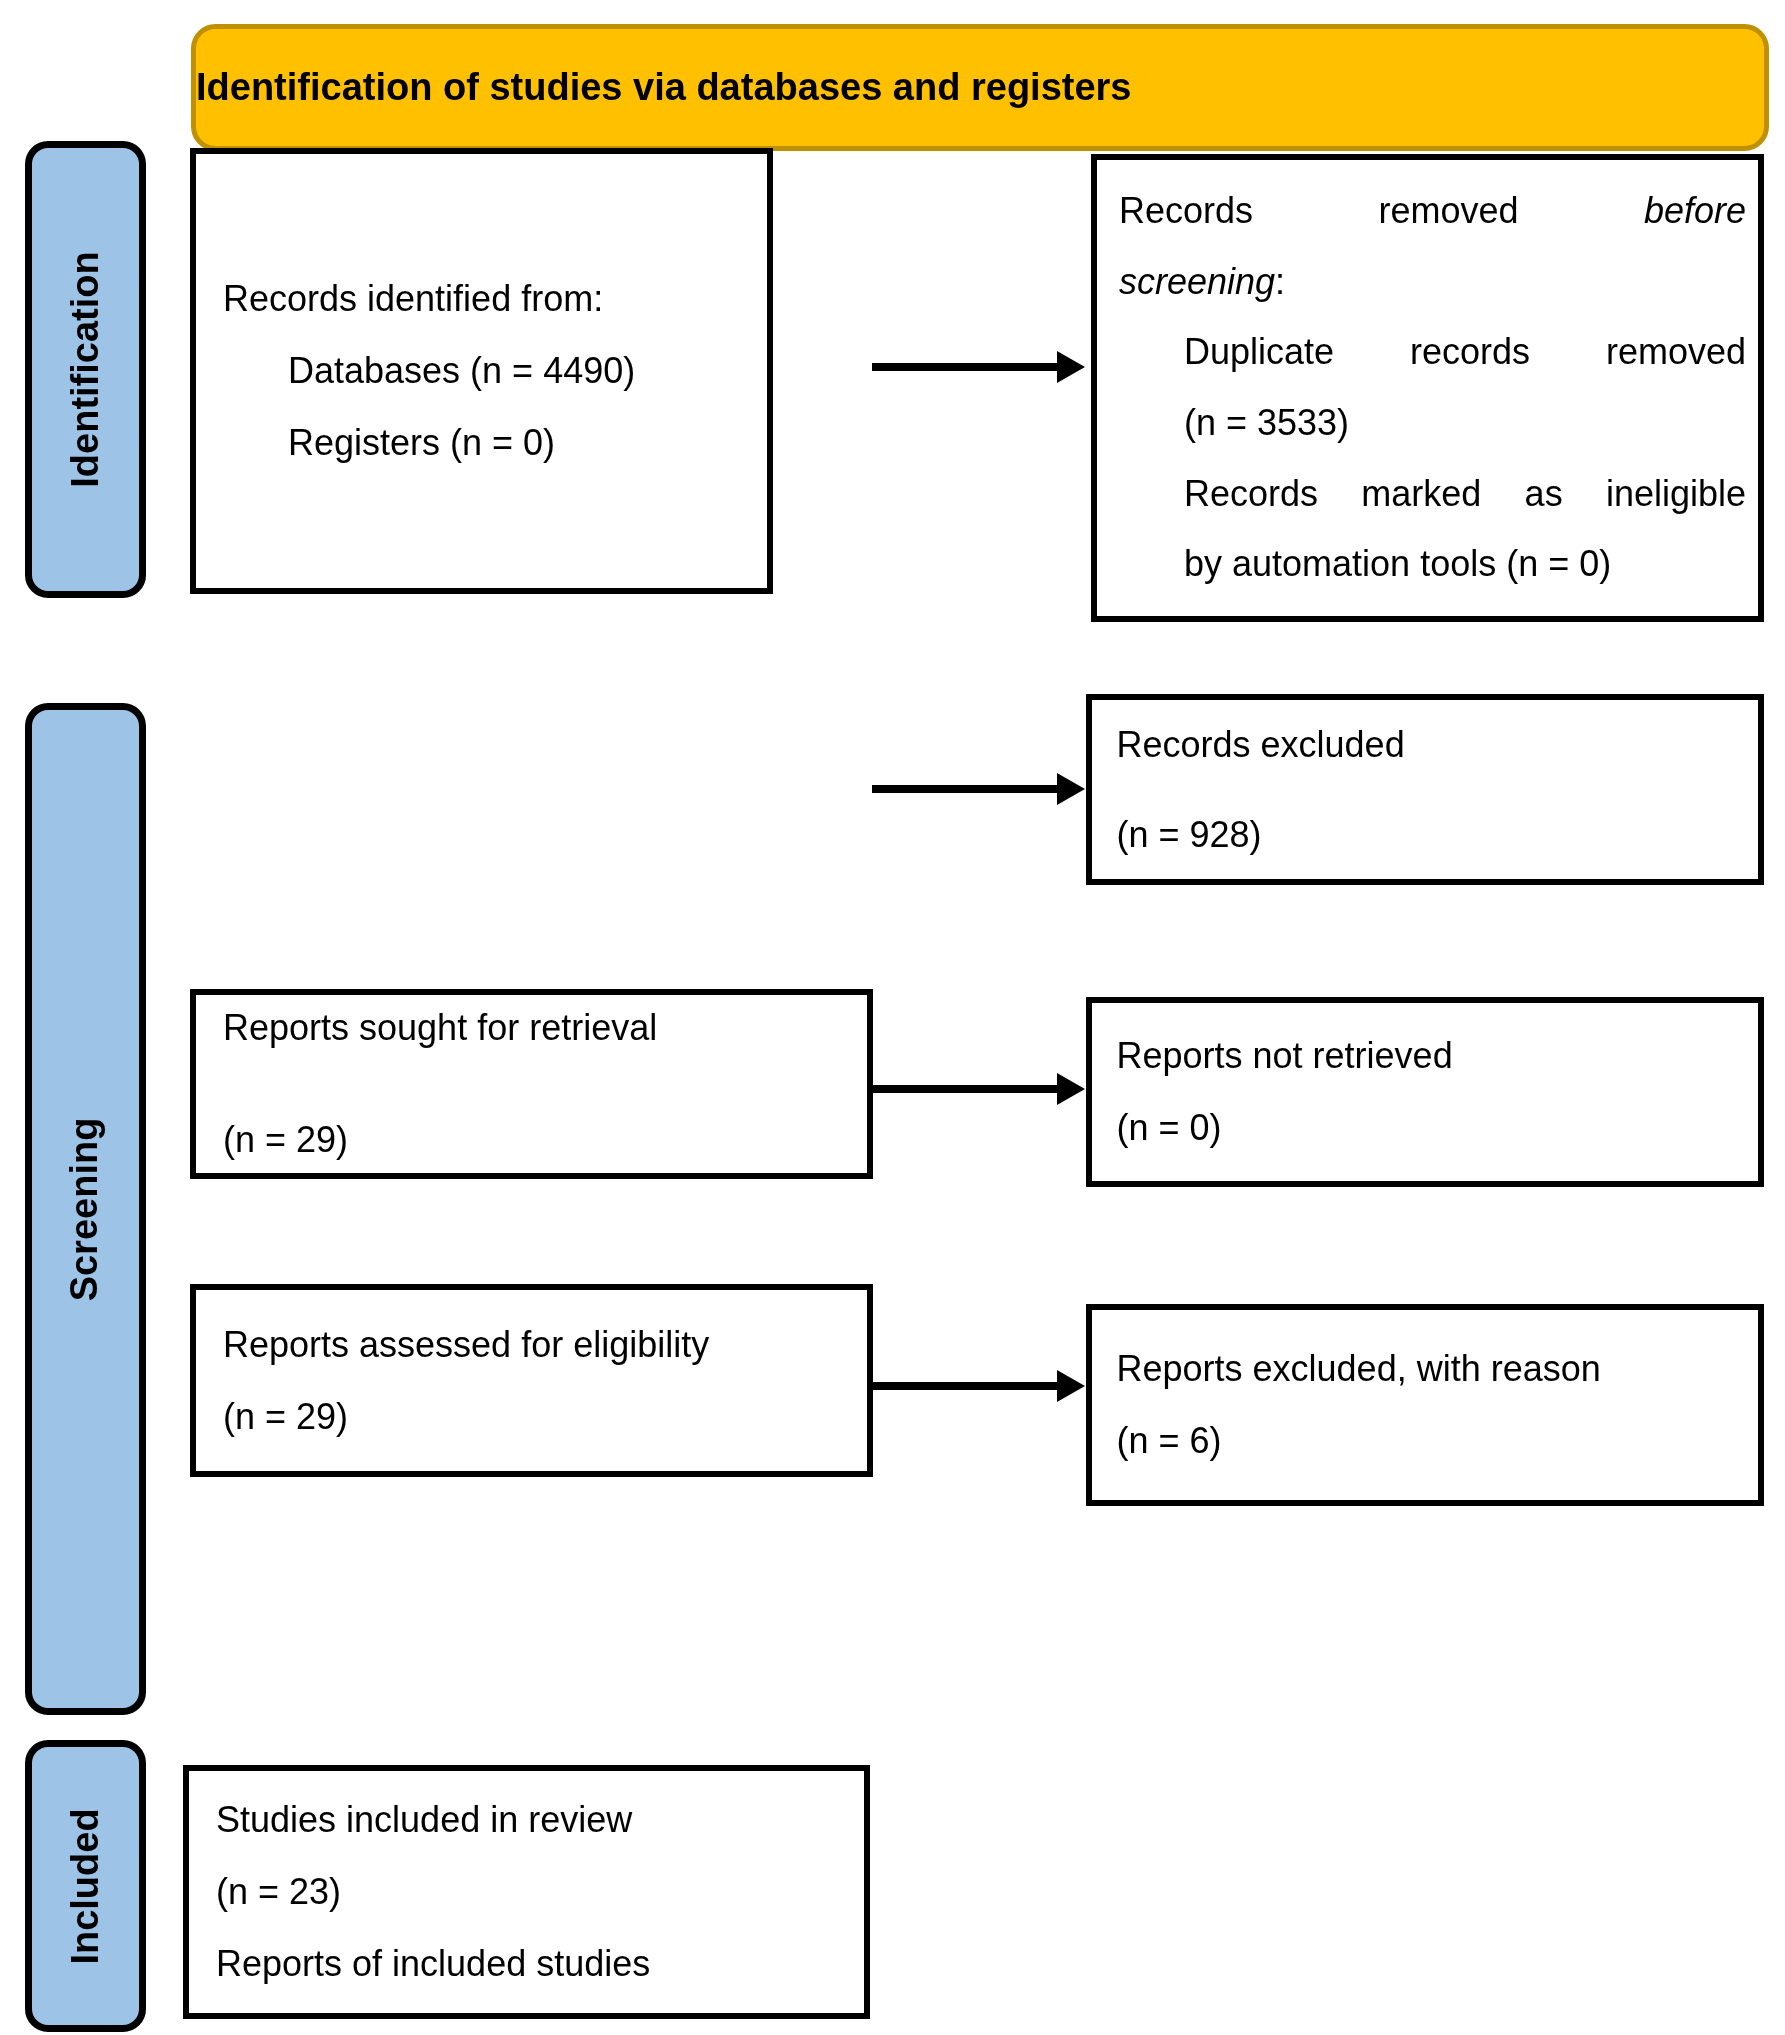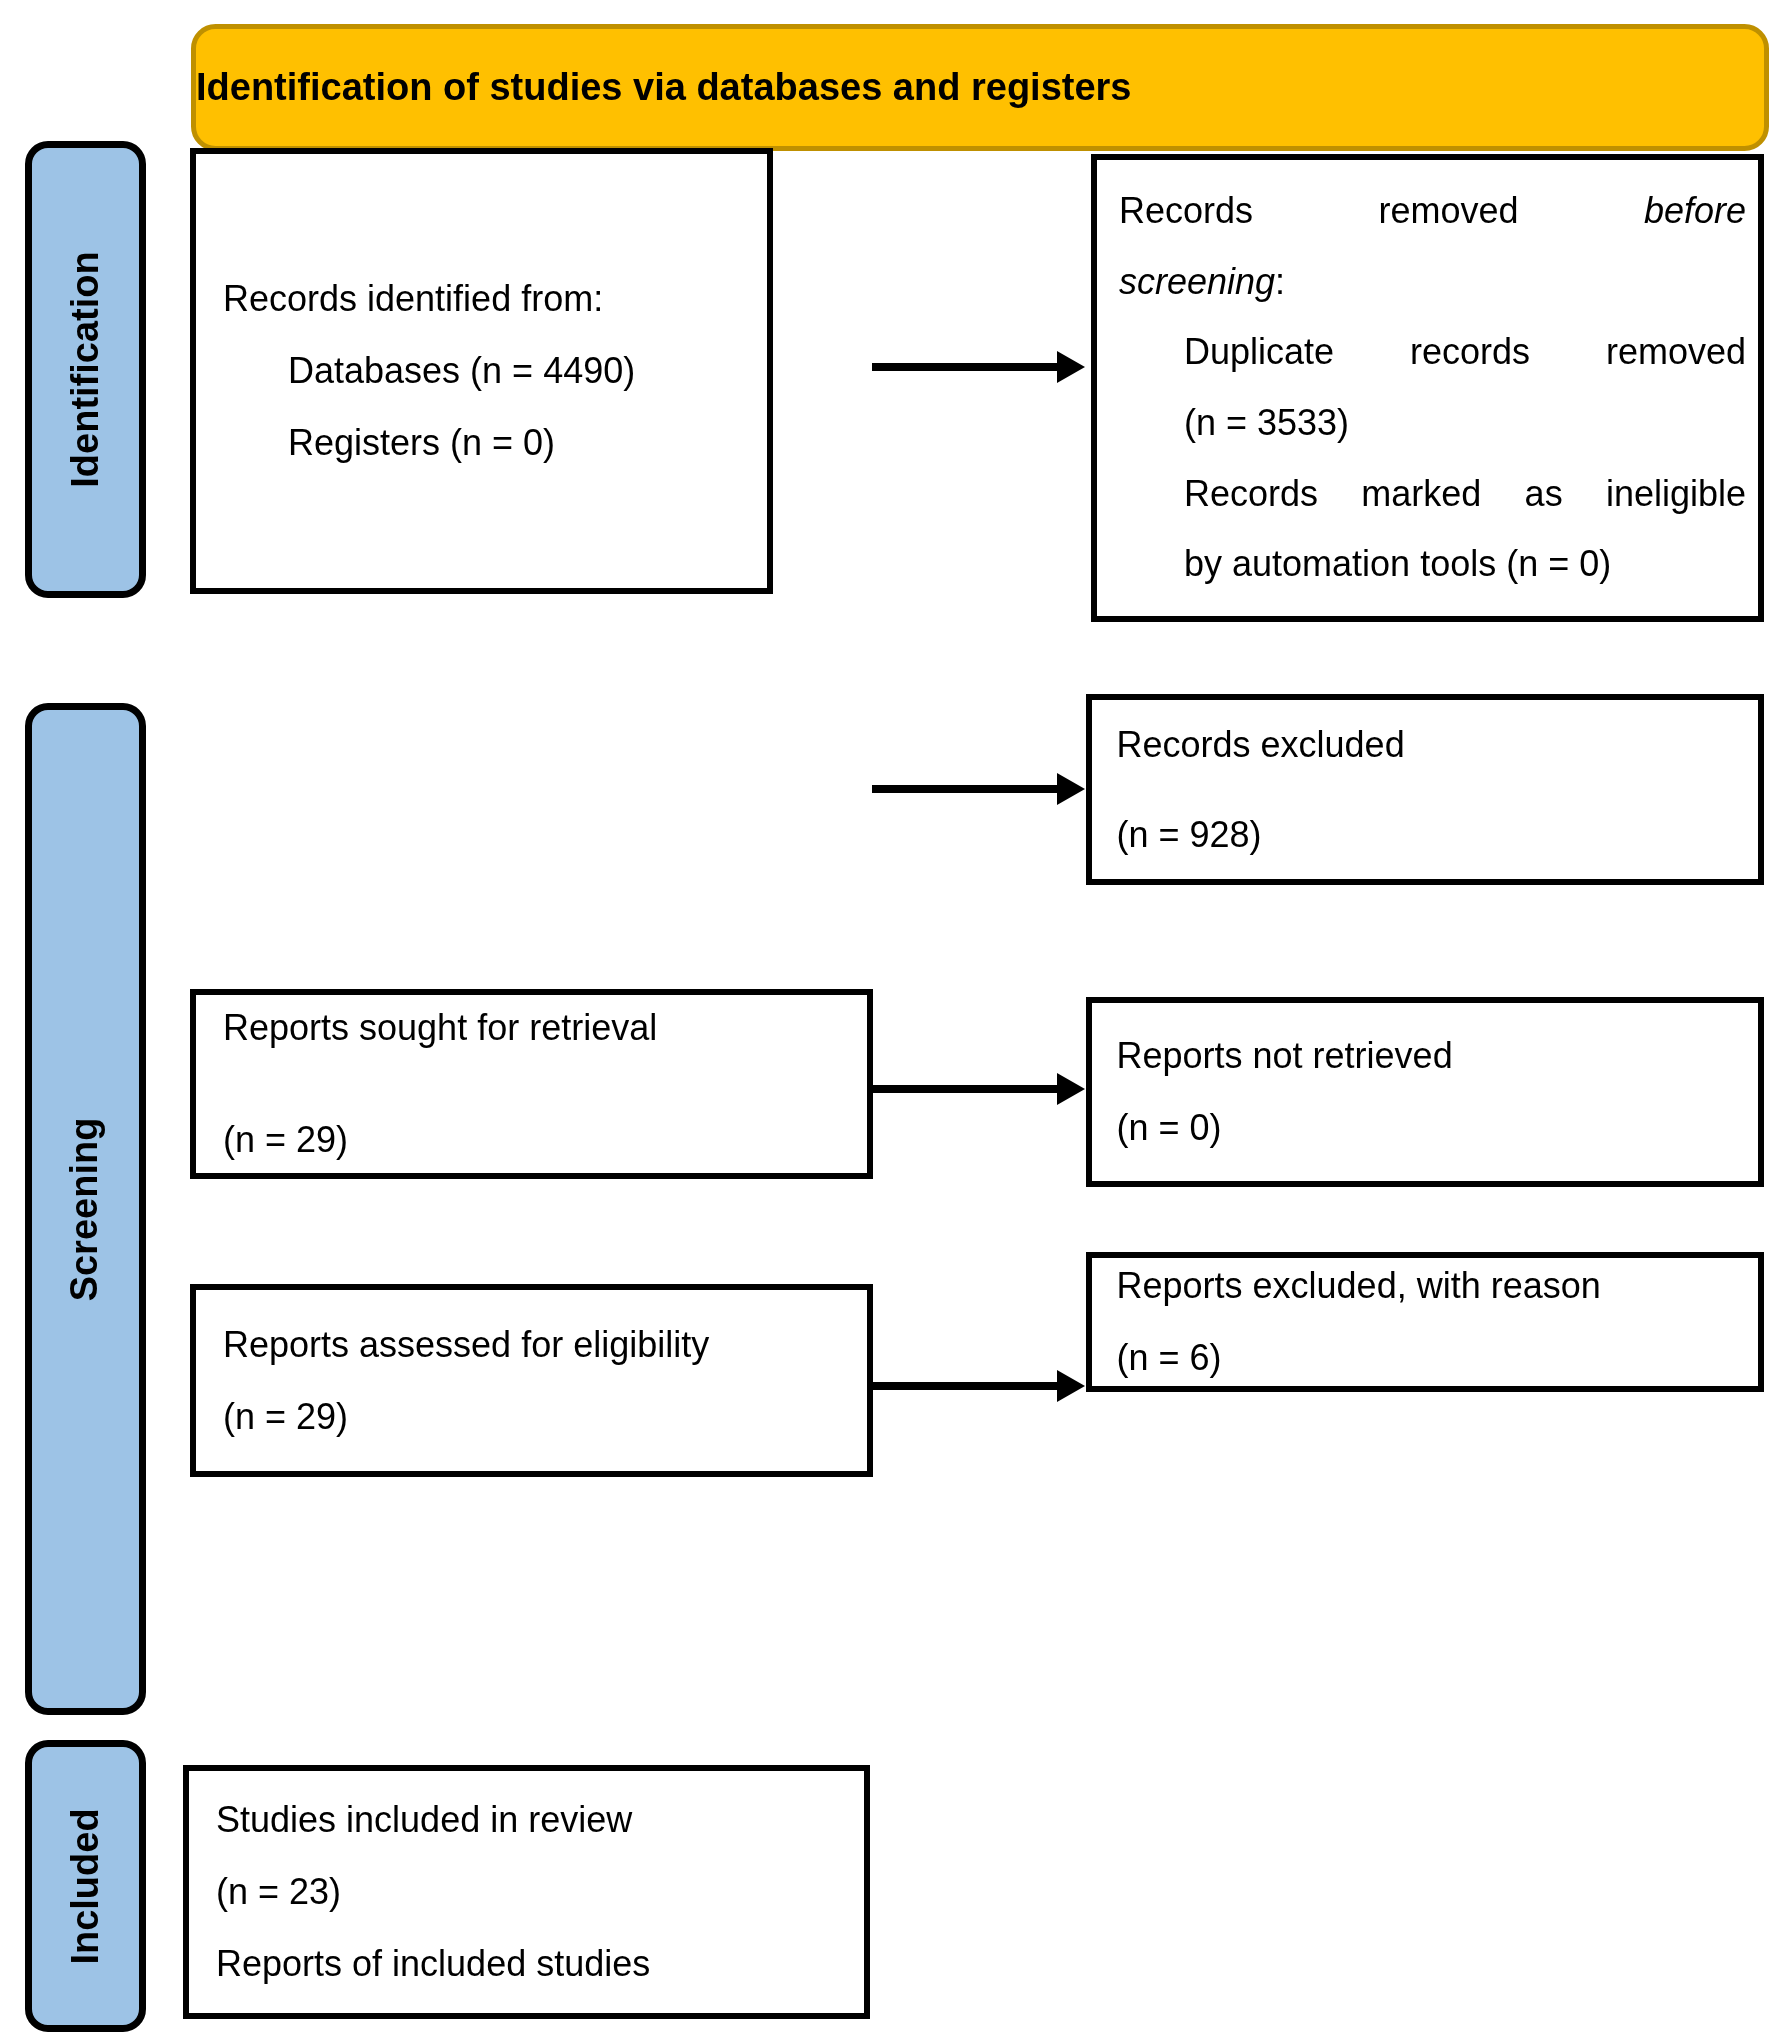--- a/index.html
+++ b/index.html
@@ -54,21 +54,21 @@
   .jline { text-align: justify; text-align-last: justify; }
   .it { font-style: italic; }
 
   #box-records-identified   { left: 190px;  top: 148px;  width: 583px; height: 446px; padding: 0 16.4px 0 27px; }
   #box-records-removed      { left: 1091px; top: 154px;  width: 673px; height: 468px; padding: 0 12px 0 22px; line-height: 1.96; }
   #box-records-screened     { left: 190px;  top: 694px; width: 683px; height: 191px; padding: 0 16.4px 0 27px; }
   #box-records-excluded     { left: 1086px; top: 694px; width: 678px; height: 191px; padding: 0 12px 0 24.5px; gap: 18px; }
   #box-reports-sought       { left: 190px;  top: 989px; width: 683px; height: 190px; padding: 0 16.4px 0 27px; gap: 40px; }
   #box-reports-not-retrieved{ left: 1086px; top: 997px; width: 678px; height: 190px; padding: 0 12px 0 24.5px; }
   #box-reports-assessed     { left: 190px;  top: 1284px; width: 683px; height: 193px; padding: 0 16.4px 0 27px; }
-  #box-reports-excluded     { left: 1086px; top: 1252px; width: 678px; height: 140px; padding: 0 12px 0 24.5px; }
+  #box-reports-excluded     { left: 1086px; top: 1304px; width: 678px; height: 202px; padding: 0 12px 0 24.5px; }
   #box-studies-included     { left: 183px;  top: 1765px; width: 687px; height: 254px; padding: 0 16.4px 0 27px; }
 
   
   .arrow { position: absolute; width: 0; height: 0; }
   .arrow .shaft {
     position: absolute; left: 0; top: -3.8px; height: 7.6px; width: 187px;
     background: var(--line-color);
   }
   .arrow .head {
     position: absolute; left: 185px; top: -16.4px;

